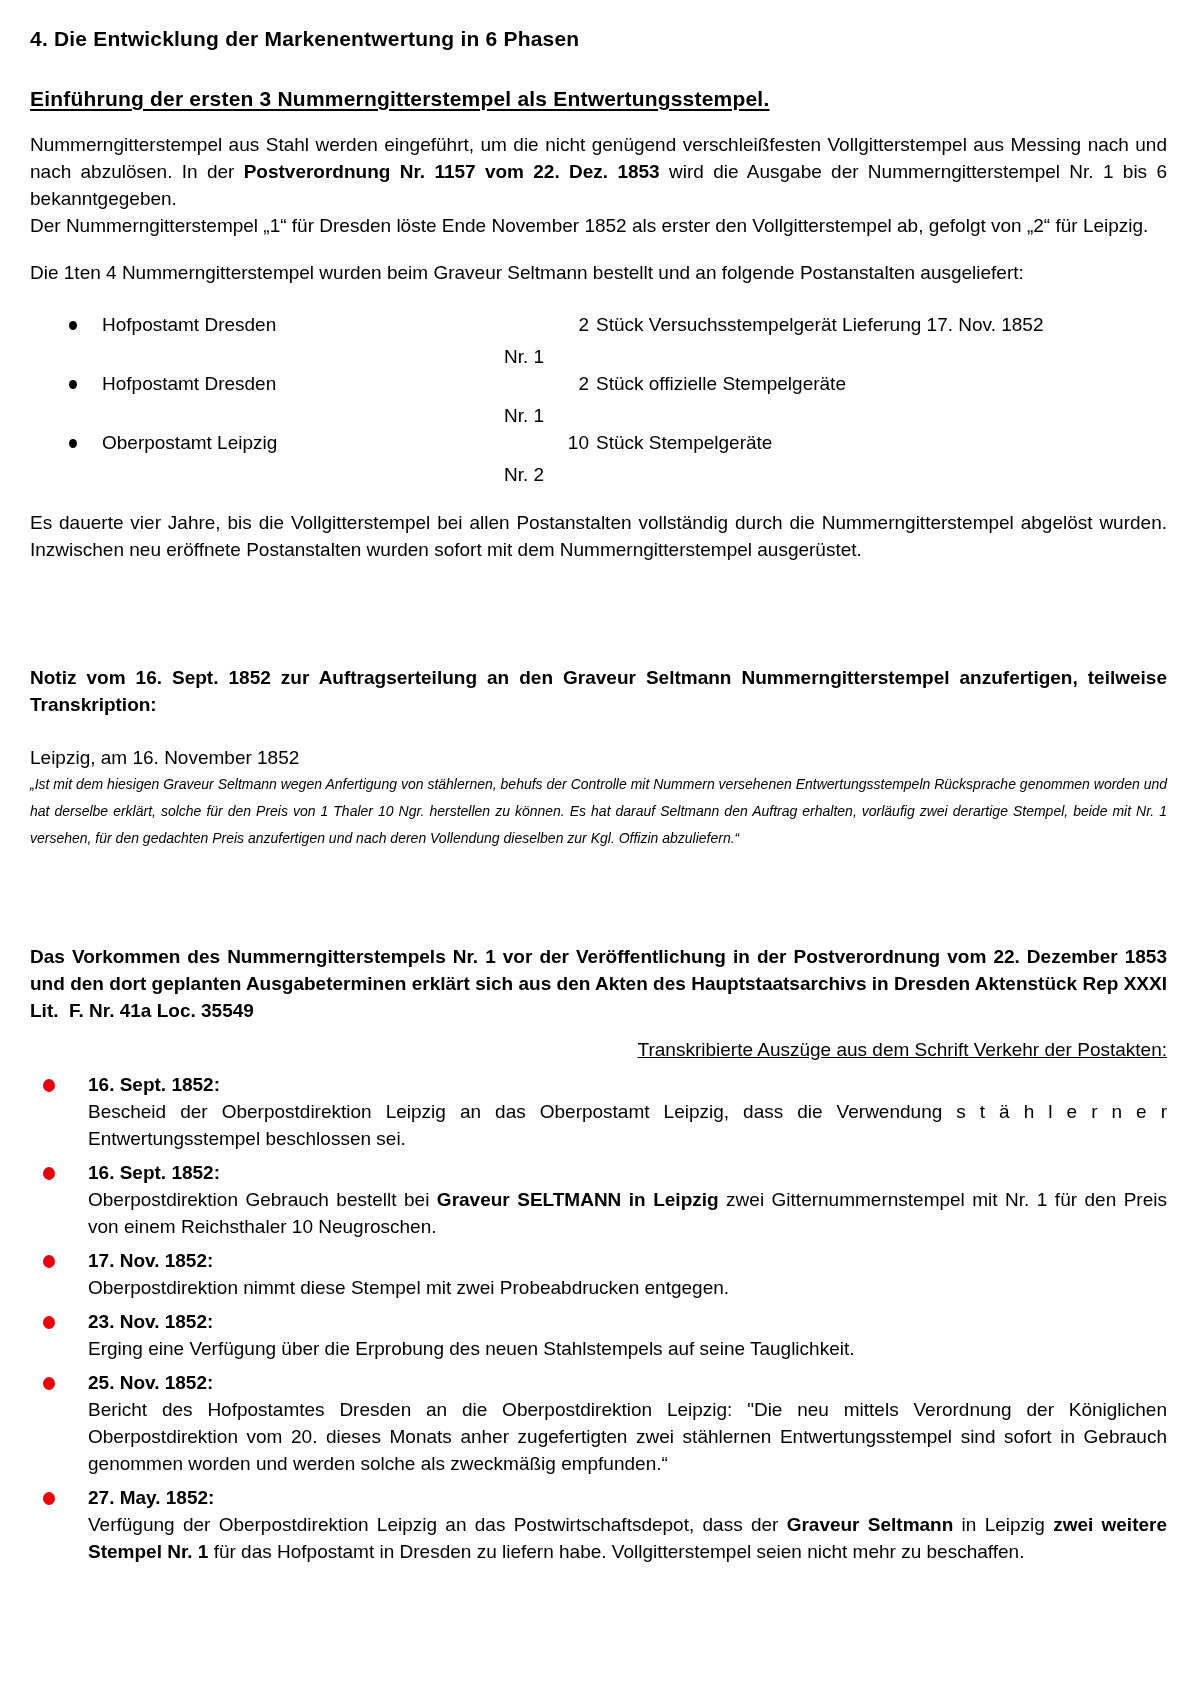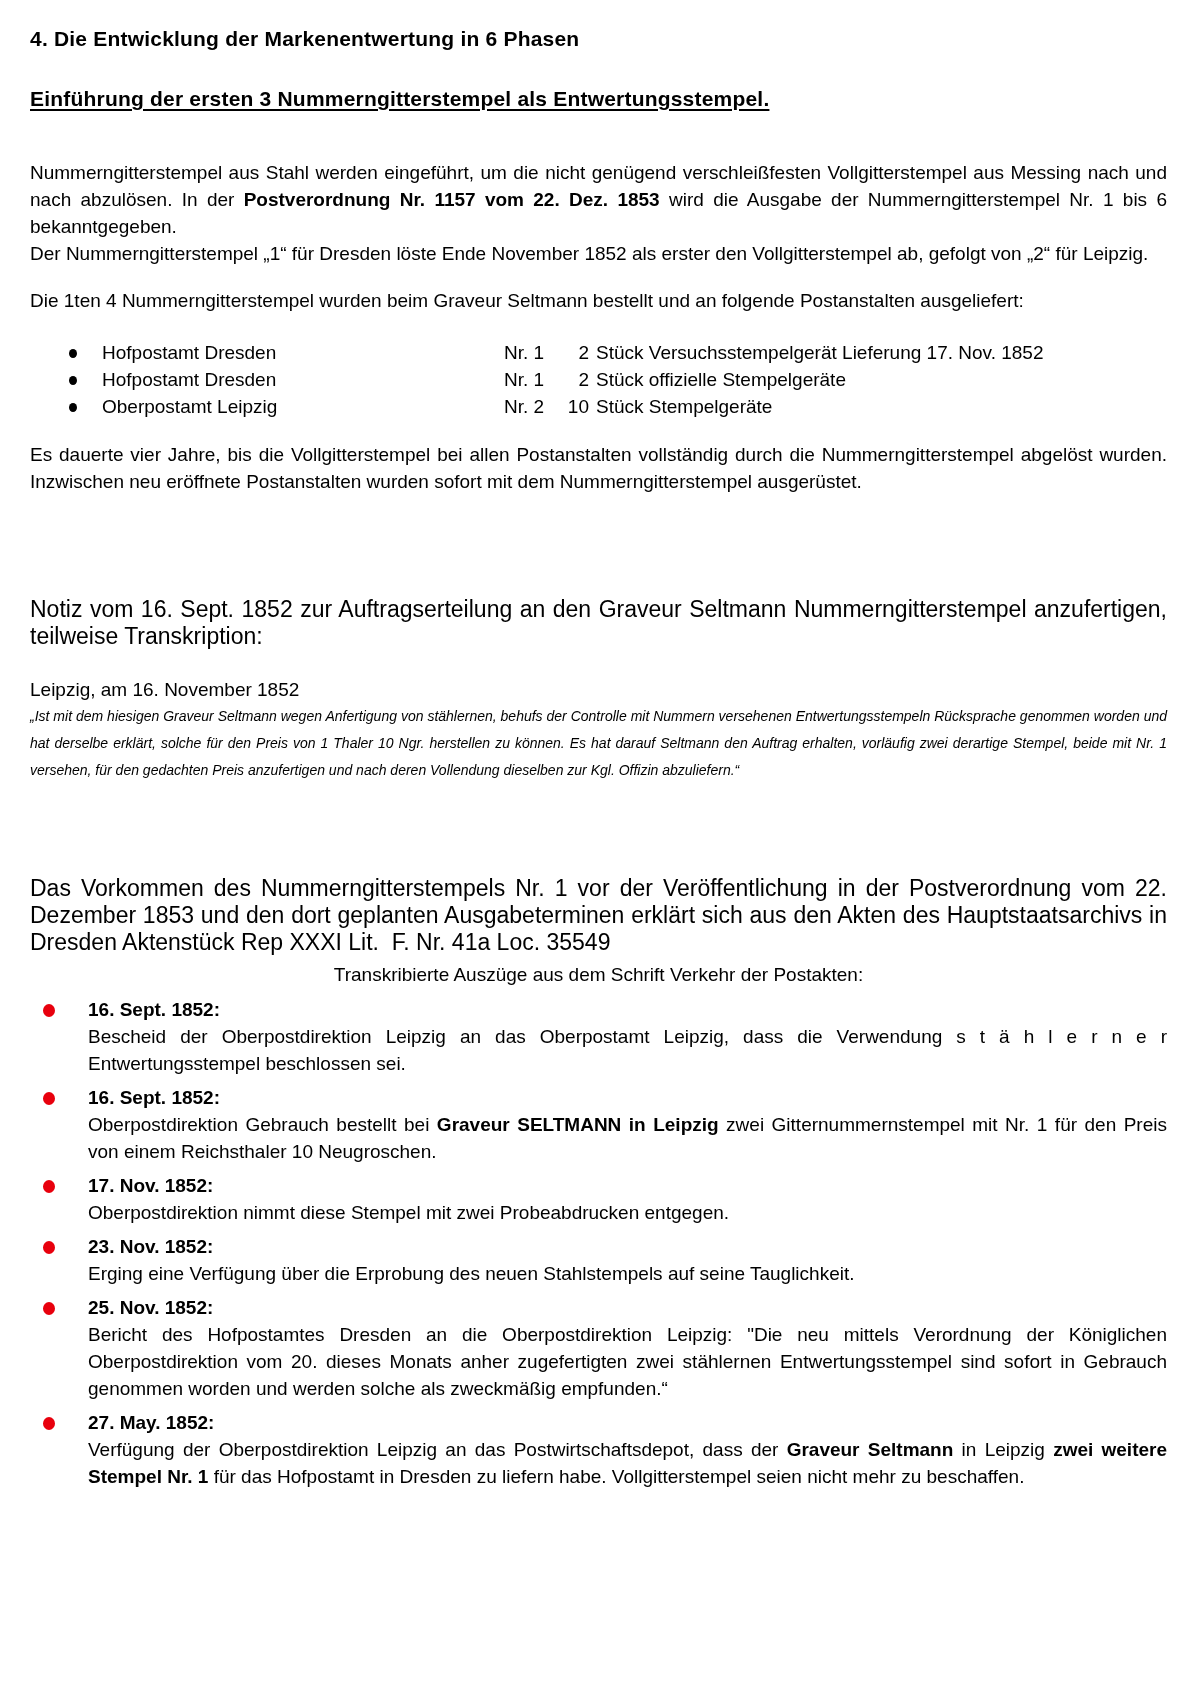--- a/index.html
+++ b/index.html
@@ -26,21 +26,21 @@
     letter-spacing: 0.2px;
     text-decoration: underline;
     text-decoration-thickness: 2px;
     text-underline-offset: 3px;
   }
   .para {
     font-size: 19px;
     line-height: 27px;
     text-align: justify;
   }
-  .para-intro { margin-top: 47px; }
+  .para-intro { margin-top: 19px; }
   .para-single { margin-top: 20px; text-align: left; }
   .bold { font-weight: bold; }
   
   .dlist { margin-top: 25px; padding-left: 72px; }
   .drow {
     position: relative;
     display: flex;
     font-size: 19px;
     line-height: 27px;
     white-space: nowrap;
@@ -48,45 +48,45 @@
   .dbullet {
     position: absolute;
     left: -33px;
     top: 10px;
     width: 8px;
     height: 9px;
     border-radius: 50%;
     background: #000000;
   }
   .doffice { width: 402px; flex: 0 0 402px; }
-  .dnr     { width: 61px;  flex: 0 0 61px; }
+  .dnr     { width: 61px;  flex: 0 0 61px; margin-top: 32px; }
   .dqty    { width: 24px;  flex: 0 0 24px; text-align: right; margin-right: 7px; }
   .ddesc   { flex: 1; }
   .para-duration { margin-top: 21px; }
   .bold-heading {
-    font-size: 23px;
-    font-weight: normal;
+    font-size: 19px;
+    font-weight: bold;
     line-height: 27px;
     text-align: justify;
   }
   .notiz-heading { margin-top: 101px; }
   .transcription-block { margin-top: 26px; }
   .dateline {
     font-size: 19px;
     line-height: 27px;
     text-align: left;
   }
   .italic-quote {
     font-size: 14px;
     line-height: 27px;
     font-style: italic;
     text-align: justify;
   }
   .vorkommen-heading { margin-top: 91px; }
-  .para-transkribierte { margin-top: 5px; text-align: center; }
+  .para-transkribierte { margin-top: 12px; text-align: right; text-decoration: underline; }
   
   .timeline { margin-top: 8px; padding-left: 58px; }
   .titem { position: relative; margin-bottom: 7px; }
   .rbullet {
     position: absolute;
     left: -45px;
     top: 8px;
     width: 12px;
     height: 13px;
     border-radius: 50%;

